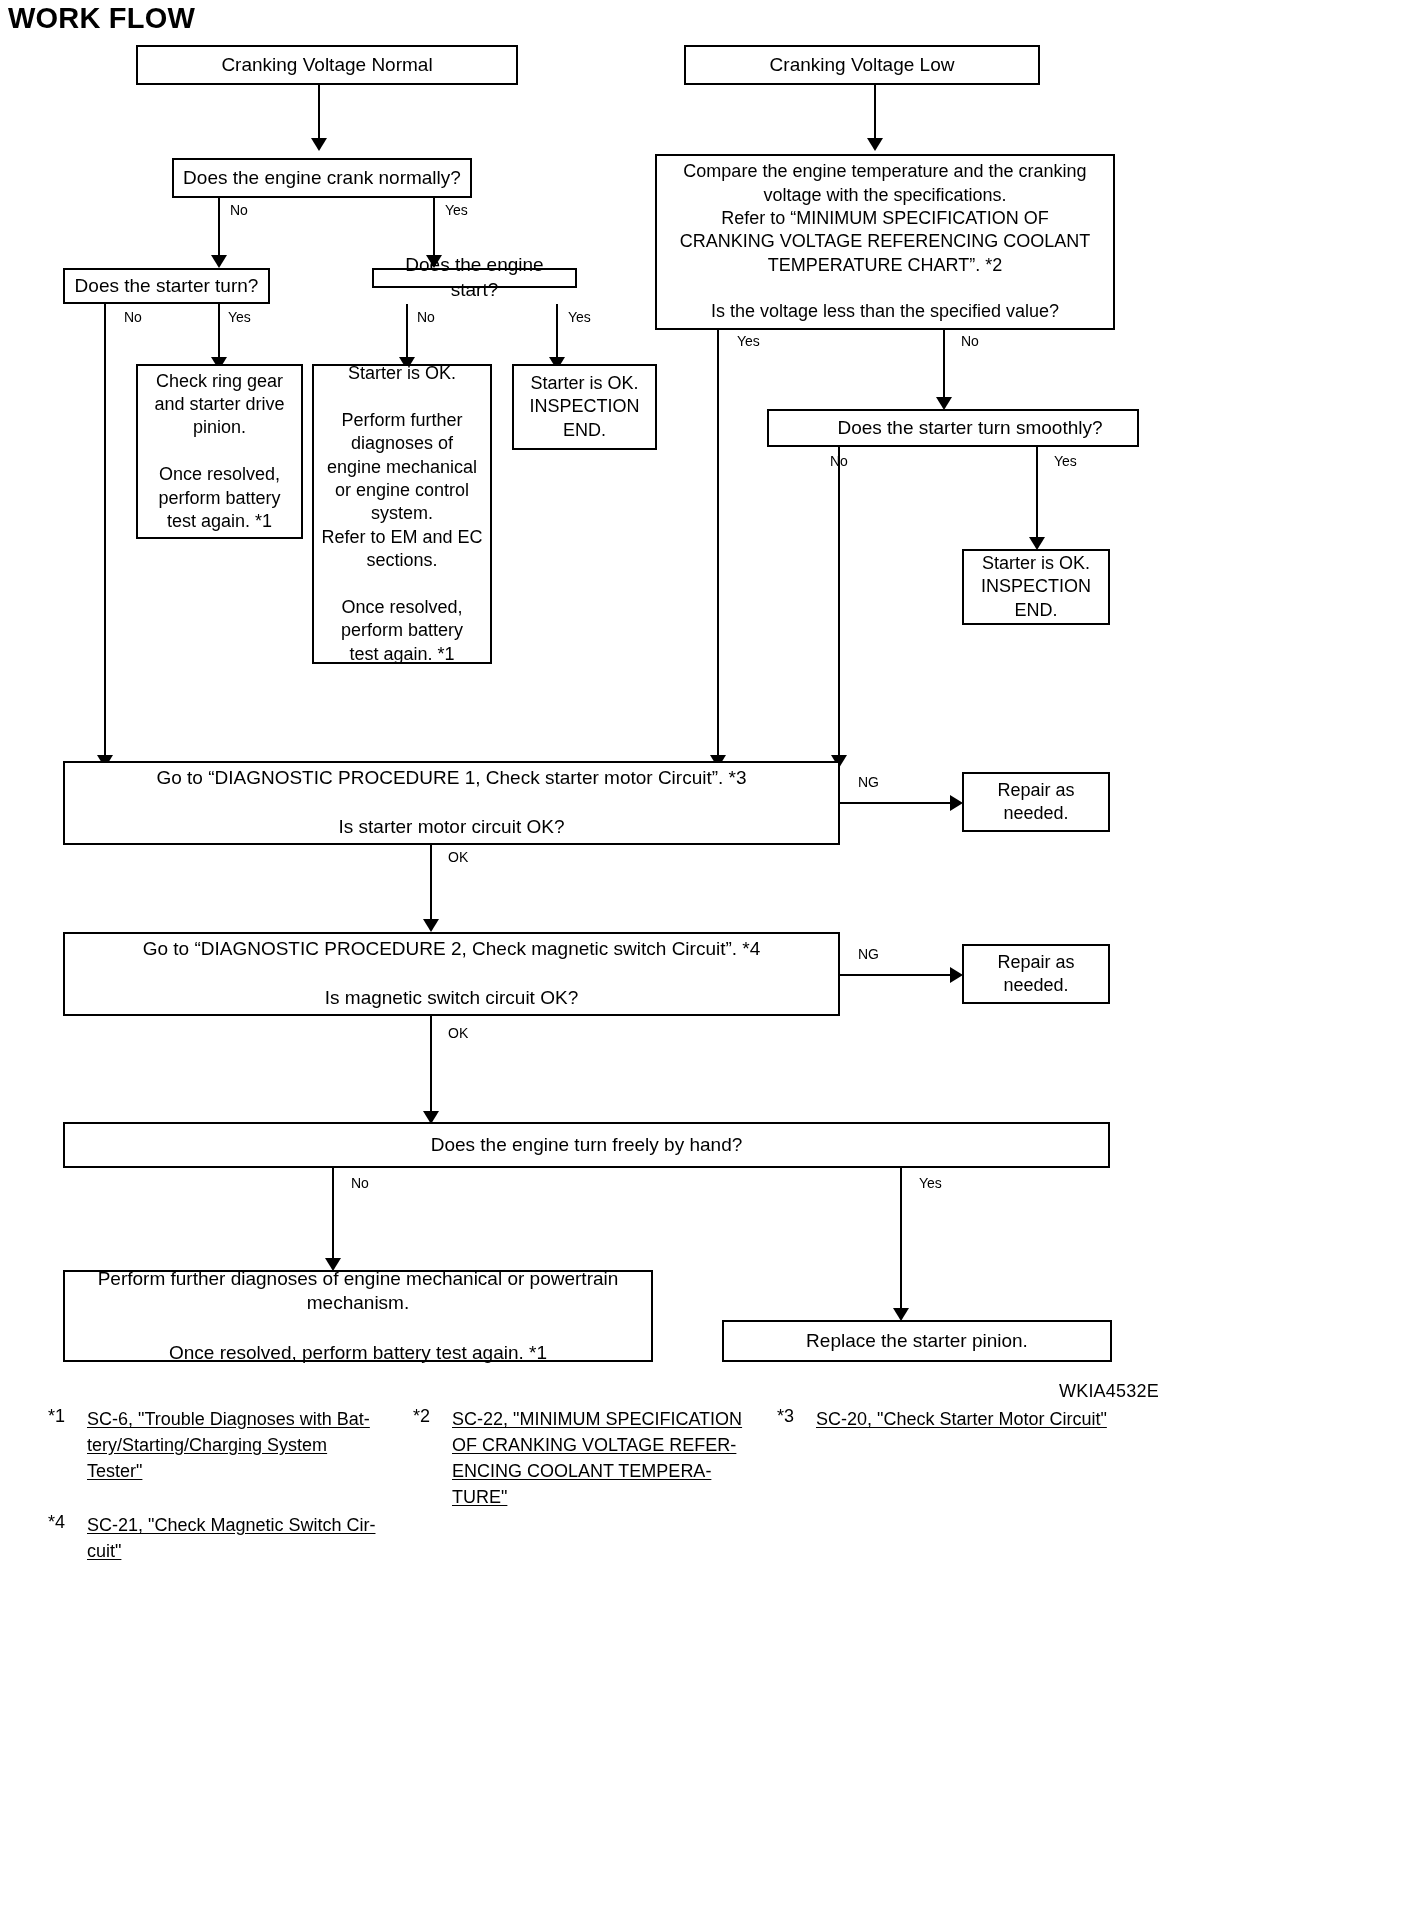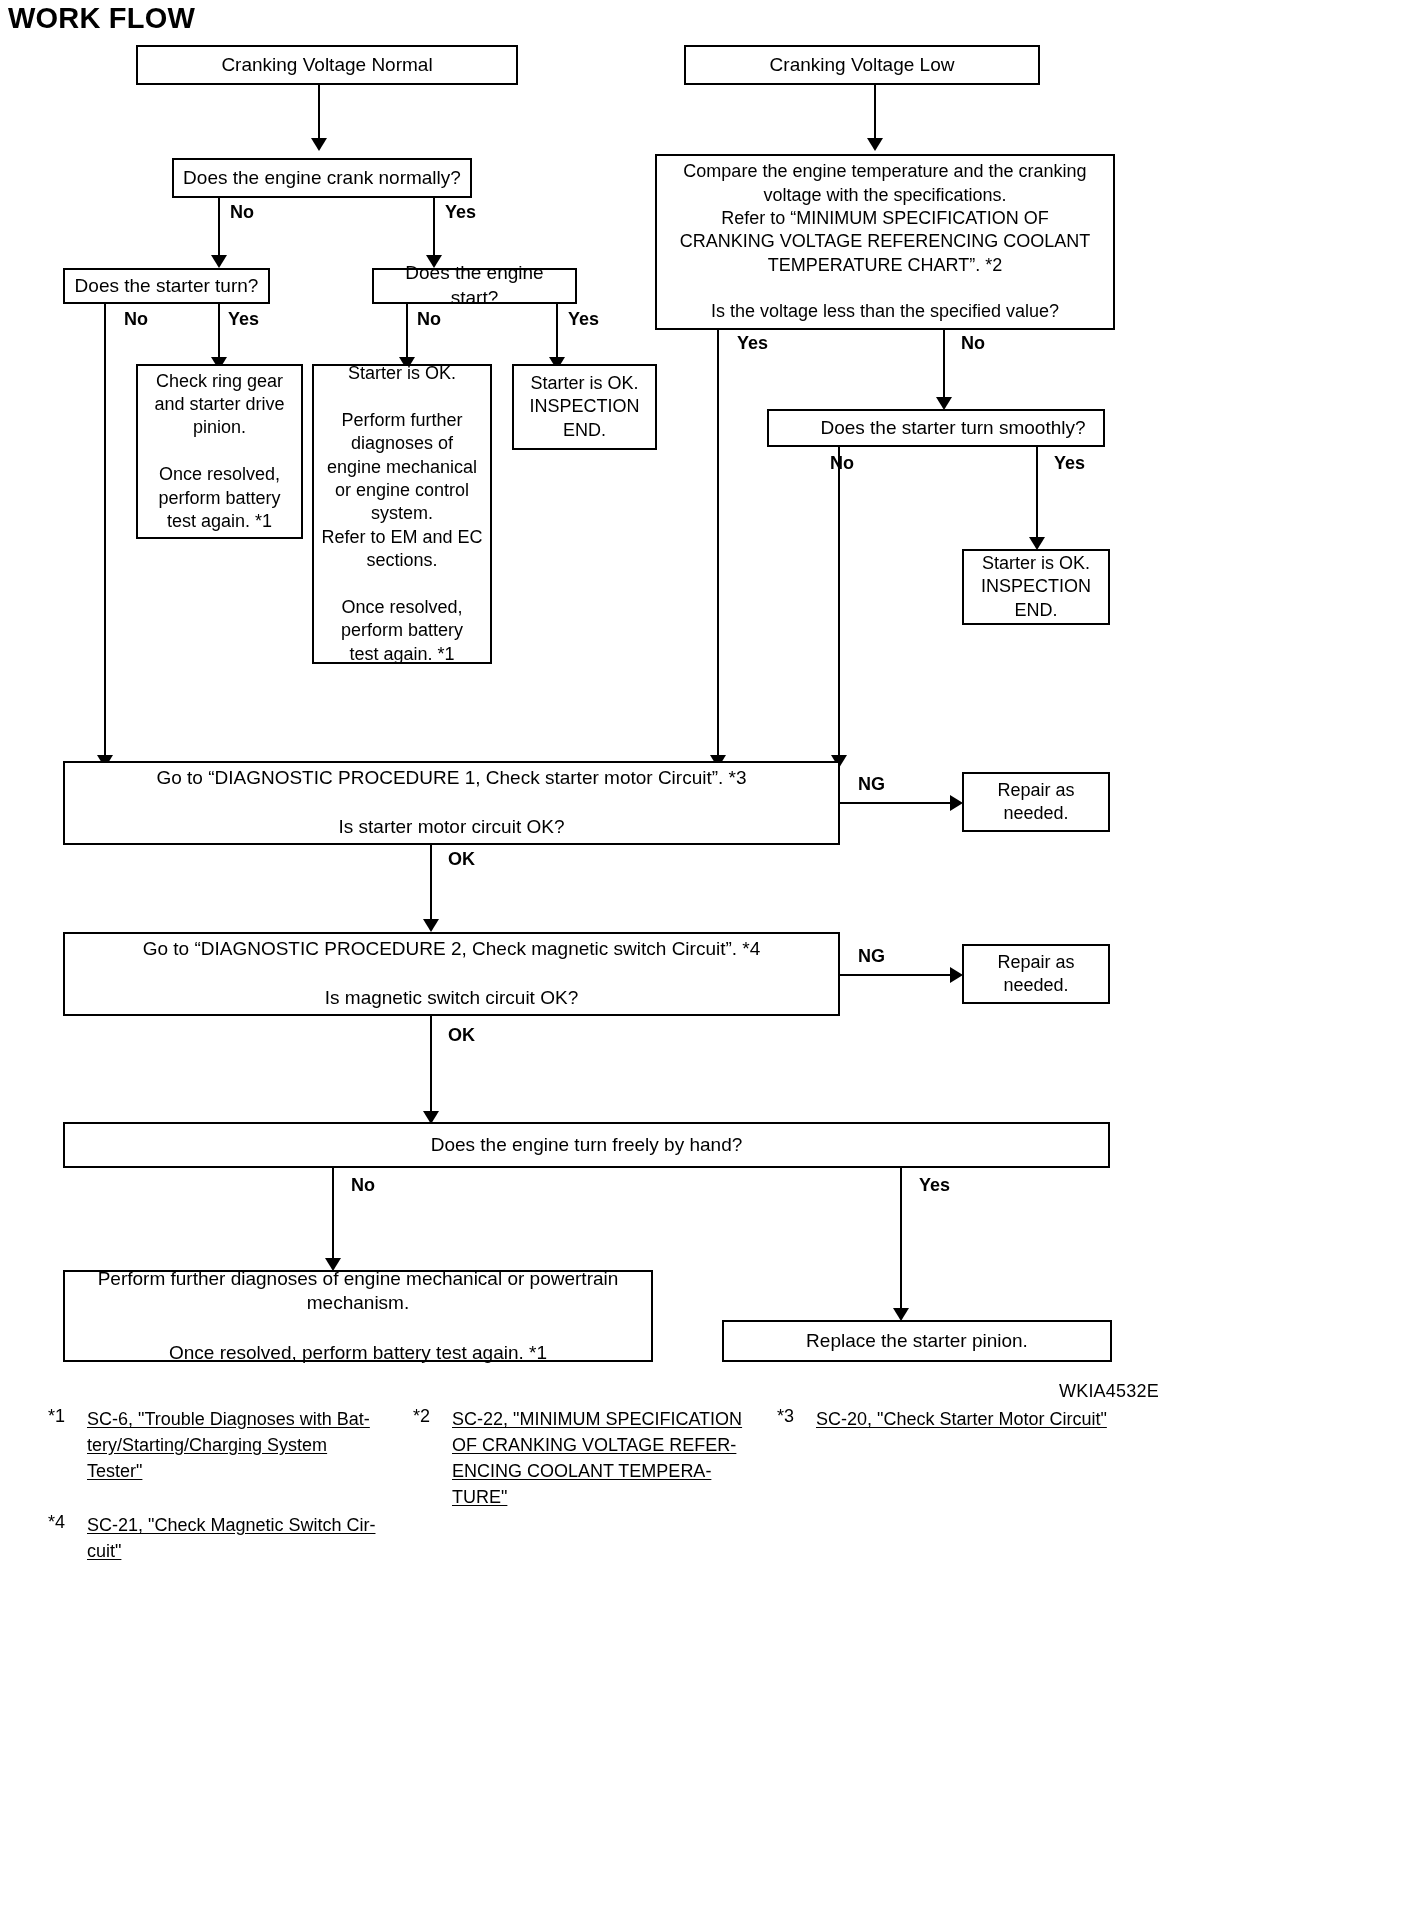--- a/index.html
+++ b/index.html
@@ -32,24 +32,23 @@
     justify-content: center;
     text-align: center;
     font-size: 19px;
     line-height: 1.30;
     padding: 4px 6px;
     white-space: pre-line;
   }
 
   .lbl {
     position: absolute;
-    font-size: 18px;
+    font-size: 14px;
     line-height: 1;
     white-space: nowrap;
-    font-weight: bold;
   }
 
   
   .vline { position: absolute; width: 2px; background: #000; }
   .hline { position: absolute; height: 2px; background: #000; }
   .arrow-d {
     position: absolute;
     width: 0; height: 0;
     border-left: 8px solid transparent;
     border-right: 8px solid transparent;
@@ -88,21 +87,21 @@
   <div class="vline" style="left:218px; top:198px; height:62px;"></div>
   <div class="arrow-d" style="left:211px; top:255px;"></div>
   <div class="lbl" style="left:230px; top:203px;">No</div>
 
   <div class="vline" style="left:433px; top:198px; height:62px;"></div>
   <div class="arrow-d" style="left:426px; top:255px;"></div>
   <div class="lbl" style="left:445px; top:203px;">Yes</div>
 
   <div class="box" style="left:63px; top:268px; width:207px; height:36px;">Does the starter turn?</div>
 
-  <div class="box" style="left:372px; top:268px; width:205px; height:36px;">Does the engine start?</div>
+  <div class="box" style="left:372px; top:268px; width:205px; height:20px;">Does the engine start?</div>
 
   <div class="vline" style="left:104px; top:304px; height:457px;"></div>
   <div class="arrow-d" style="left:97px; top:755px;"></div>
   <div class="lbl" style="left:124px; top:310px;">No</div>
 
   <div class="vline" style="left:218px; top:304px; height:58px;"></div>
   <div class="arrow-d" style="left:211px; top:357px;"></div>
   <div class="lbl" style="left:228px; top:310px;">Yes</div>
 
   <div class="vline" style="left:406px; top:304px; height:58px;"></div>
@@ -153,21 +152,21 @@
 Is the voltage less than the specified value?</div>
 
   <div class="vline" style="left:717px; top:330px; height:431px;"></div>
   <div class="arrow-d" style="left:710px; top:755px;"></div>
   <div class="lbl" style="left:737px; top:334px;">Yes</div>
 
   <div class="vline" style="left:943px; top:330px; height:72px;"></div>
   <div class="arrow-d" style="left:936px; top:397px;"></div>
   <div class="lbl" style="left:961px; top:334px;">No</div>
 
-  <div class="box" style="left:767px; top:409px; width:338px; height:38px;padding-left:40px;">Does the starter turn smoothly?</div>
+  <div class="box" style="left:767px; top:409px; width:372px; height:38px;padding-left:40px;">Does the starter turn smoothly?</div>
 
   <div class="vline" style="left:838px; top:447px; height:314px;"></div>
   <div class="arrow-d" style="left:831px; top:755px;"></div>
   <div class="lbl" style="left:830px; top:454px;">No</div>
 
   <div class="vline" style="left:1036px; top:447px; height:95px;"></div>
   <div class="arrow-d" style="left:1029px; top:537px;"></div>
   <div class="lbl" style="left:1054px; top:454px;">Yes</div>
 
   <div class="box" style="left:962px; top:549px; width:148px; height:76px; font-size:18px;">Starter is OK.

